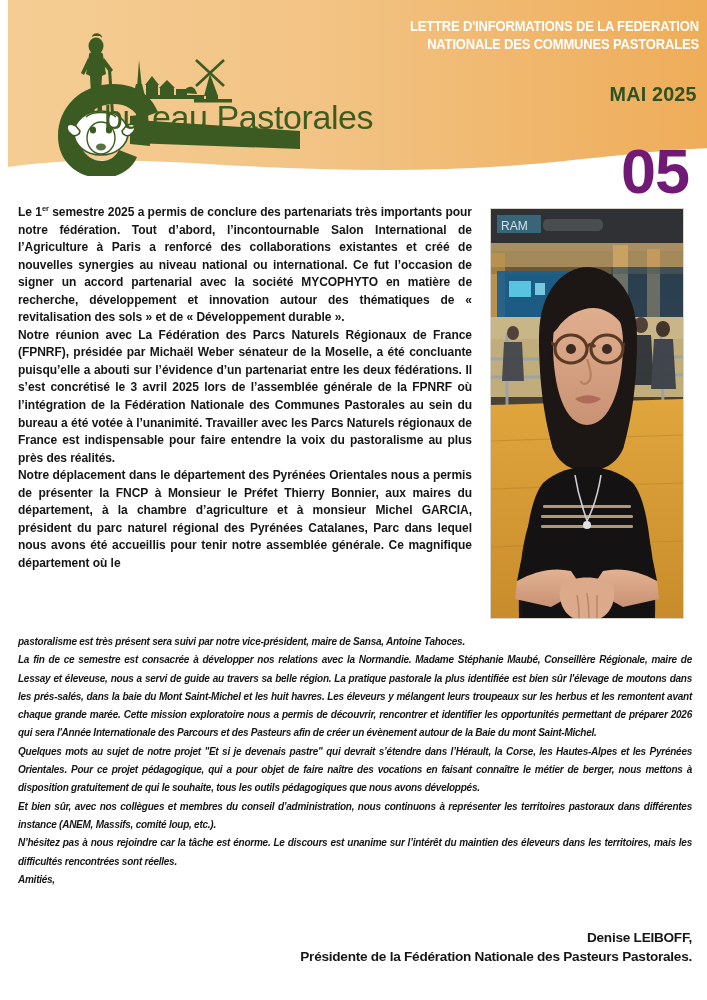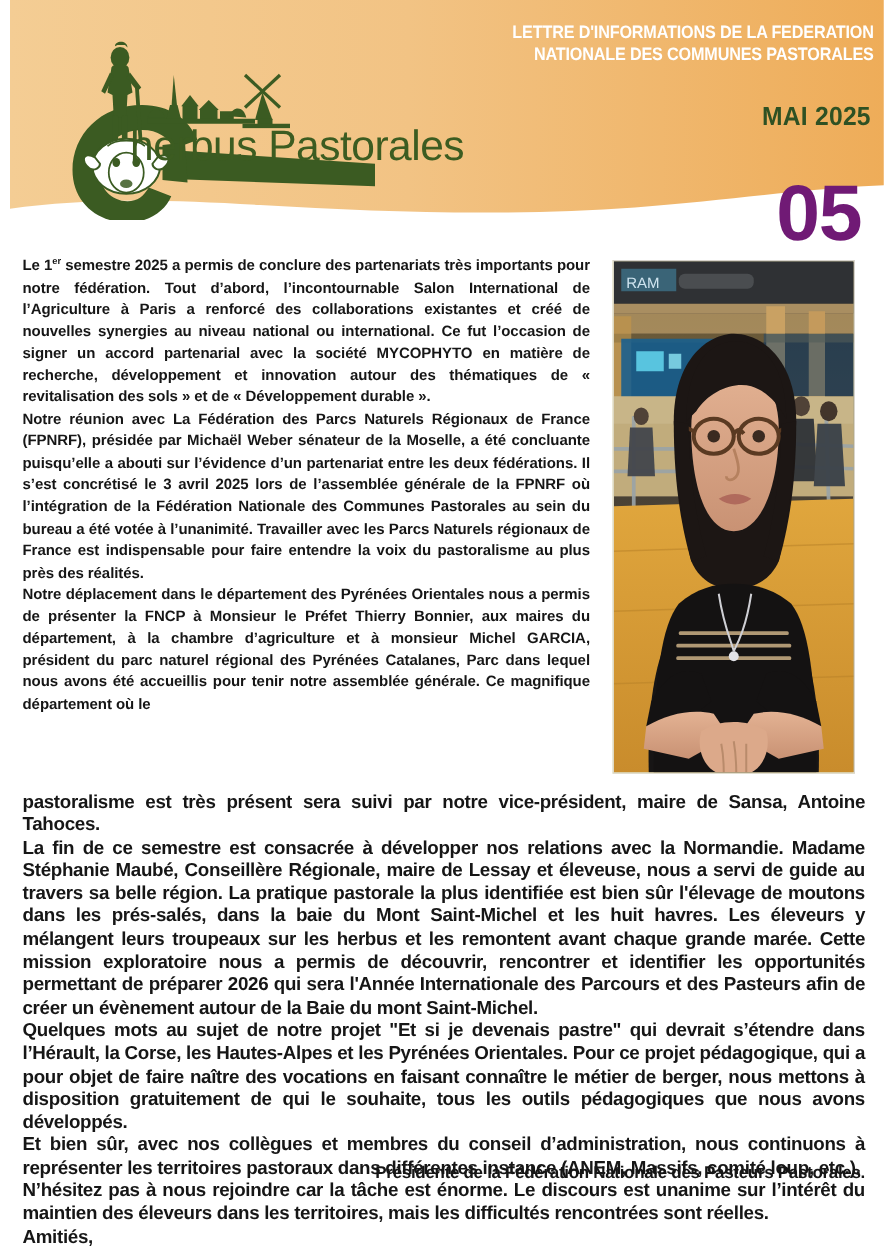--- a/index.html
+++ b/index.html
@@ -126,25 +126,26 @@
   }
   .col-text p { margin: 0; }
 
   .full-text {
     position: absolute;
     left: 18px;
     top: 633px;
     width: 674px;
     text-align: justify;
     text-justify: inter-word;
-    font-size: 15px;
+    font-size: 10px;
     font-weight: bold;
     line-height: 18.3px;
     letter-spacing: -0.25px;
     color: #161616;
+    font-style: italic;
   }
   .full-text p { margin: 0; }
 
   .signature {
     position: absolute;
     left: 18px;
     top: 928px;
     width: 674px;
     text-align: right;
     font-size: 13.6px;
@@ -235,21 +236,21 @@
       <ellipse cx="83" cy="117" rx="27" ry="22" fill="#ffffff" stroke="#3b5b22" stroke-width="1.6"></ellipse>
       <path d="M58,110 C48,104 46,114 54,119 C58,121 62,118 62,115 Z" fill="#ffffff" stroke="#3b5b22" stroke-width="1.6"></path>
       <path d="M108,110 C118,104 120,114 112,119 C108,121 104,118 104,115 Z" fill="#ffffff" stroke="#3b5b22" stroke-width="1.6"></path>
       <ellipse cx="83" cy="122" rx="14" ry="16" fill="#ffffff" stroke="#3b5b22" stroke-width="1.4"></ellipse>
       <ellipse cx="75" cy="114" rx="3.1" ry="3.6" fill="#3b5b22"></ellipse>
       <ellipse cx="91" cy="114" rx="3.1" ry="3.6" fill="#3b5b22"></ellipse>
       <ellipse cx="83" cy="131" rx="5" ry="3.4" fill="#3b5b22" opacity="0.85"></ellipse>
       <path d="M68,101 C74,95 92,95 98,101" fill="none" stroke="#3b5b22" stroke-width="1.4"></path>
     </g>
   </svg>
-  <div class="logo-wordmark">herbus Pastorales</div>
+  <div class="logo-wordmark">bureau Pastorales</div>
 </div>
 
 <div class="photo">
   <svg width="192" height="409" viewBox="0 0 192 409">
     <defs>
       <linearGradient id="hallG" x1="0" y1="0" x2="0" y2="1">
         <stop offset="0" stop-color="#2b2a28"></stop>
         <stop offset="1" stop-color="#6c5c44"></stop>
       </linearGradient>
       <linearGradient id="woodG" x1="0" y1="0" x2="0" y2="1">
@@ -381,14 +382,15 @@
 <div class="full-text">
   <p>pastoralisme est très présent sera suivi par notre vice-président, maire de Sansa, Antoine Tahoces.</p>
   <p>La fin de ce semestre est consacrée à développer nos relations avec la Normandie. Madame Stéphanie Maubé, Conseillère Régionale, maire de Lessay et éleveuse, nous a servi de guide au travers sa belle région. La pratique pastorale la plus identifiée est bien sûr l'élevage de moutons dans les prés-salés, dans la baie du Mont Saint-Michel et les huit havres. Les éleveurs y mélangent leurs troupeaux sur les herbus et les remontent avant chaque grande marée. Cette mission exploratoire nous a permis de découvrir, rencontrer et identifier les opportunités permettant de préparer 2026 qui sera l'Année Internationale des Parcours et des Pasteurs afin de créer un évènement autour de la Baie du mont Saint-Michel.</p>
   <p>Quelques mots au sujet de notre projet "Et si je devenais pastre" qui devrait s’étendre dans l’Hérault, la Corse, les Hautes-Alpes et les Pyrénées Orientales. Pour ce projet pédagogique, qui a pour objet de faire naître des vocations en faisant connaître le métier de berger, nous mettons à disposition gratuitement de qui le souhaite, tous les outils pédagogiques que nous avons développés.</p>
   <p>Et bien sûr, avec nos collègues et membres du conseil d’administration, nous continuons à représenter les territoires pastoraux dans différentes instance (ANEM, Massifs, comité loup, etc.).</p>
   <p>N’hésitez pas à nous rejoindre car la tâche est énorme. Le discours est unanime sur l’intérêt du maintien des éleveurs dans les territoires, mais les difficultés rencontrées sont réelles.</p>
   <p>Amitiés,</p>
 </div>
 
 <div class="signature">
+  <div>Denise LEIBOFF,</div>
   <div>Présidente de la Fédération Nationale des Pasteurs Pastorales.</div>
 </div>
 
 </body></html>

